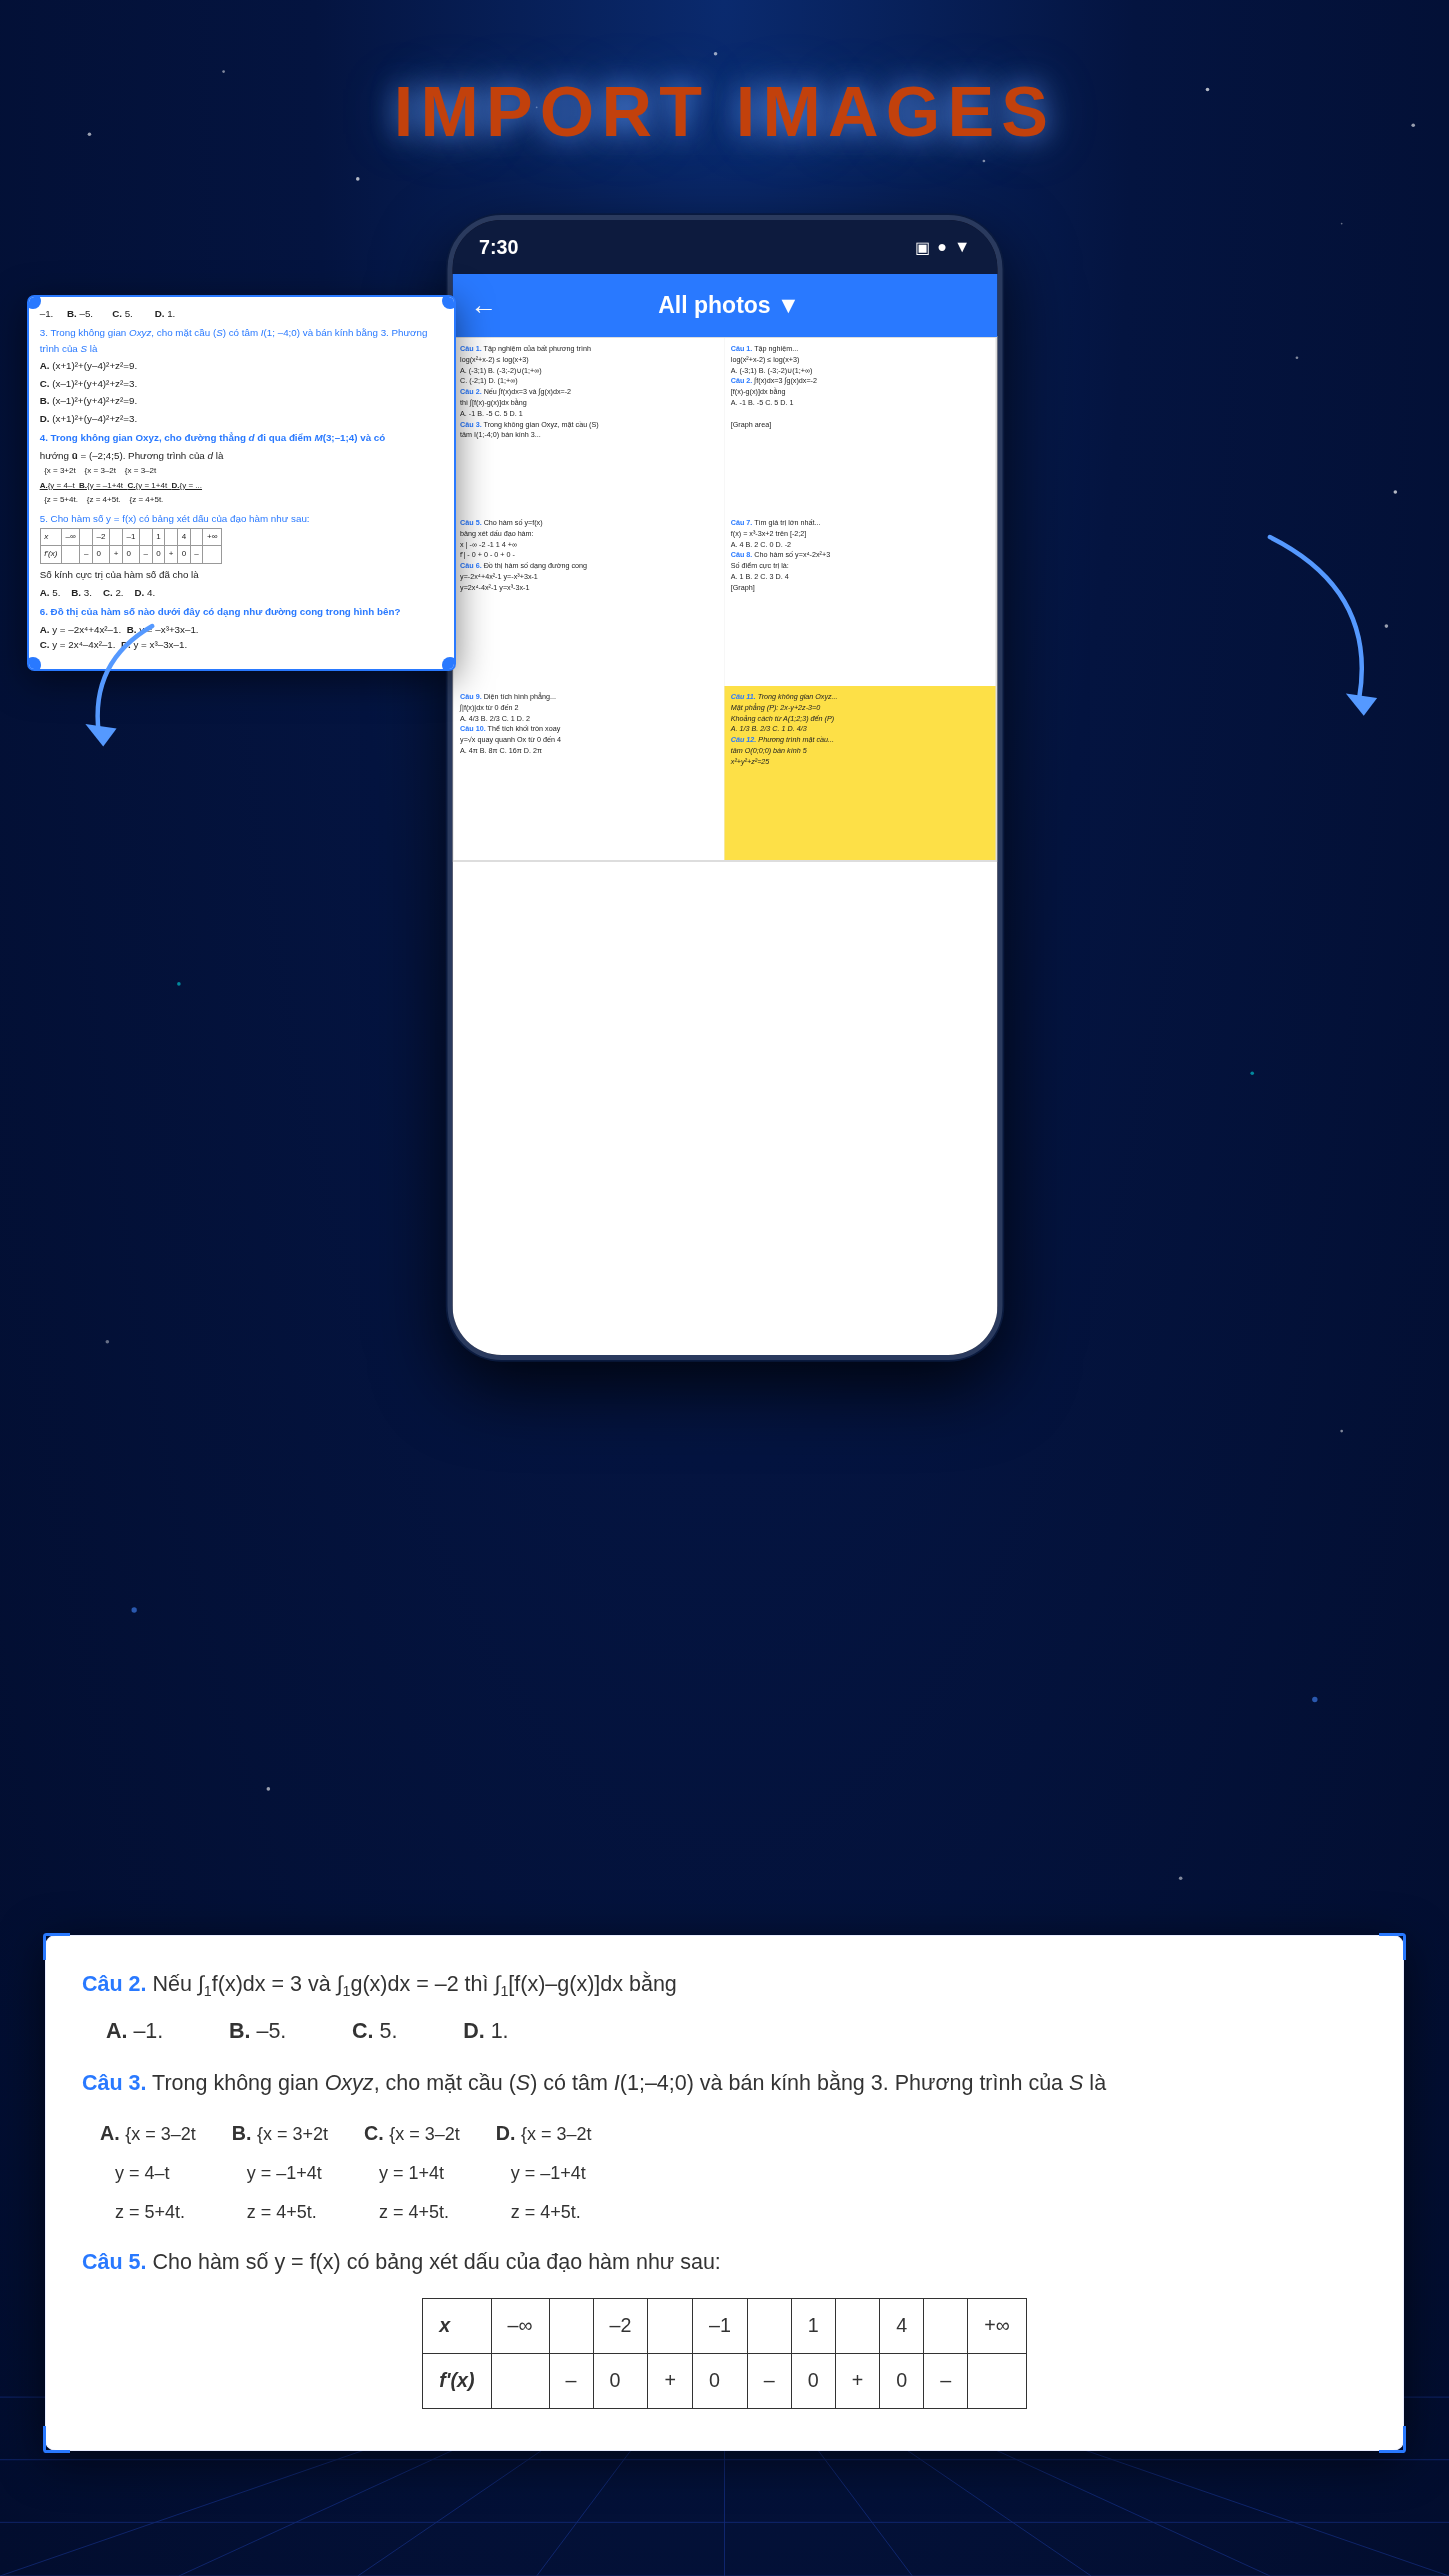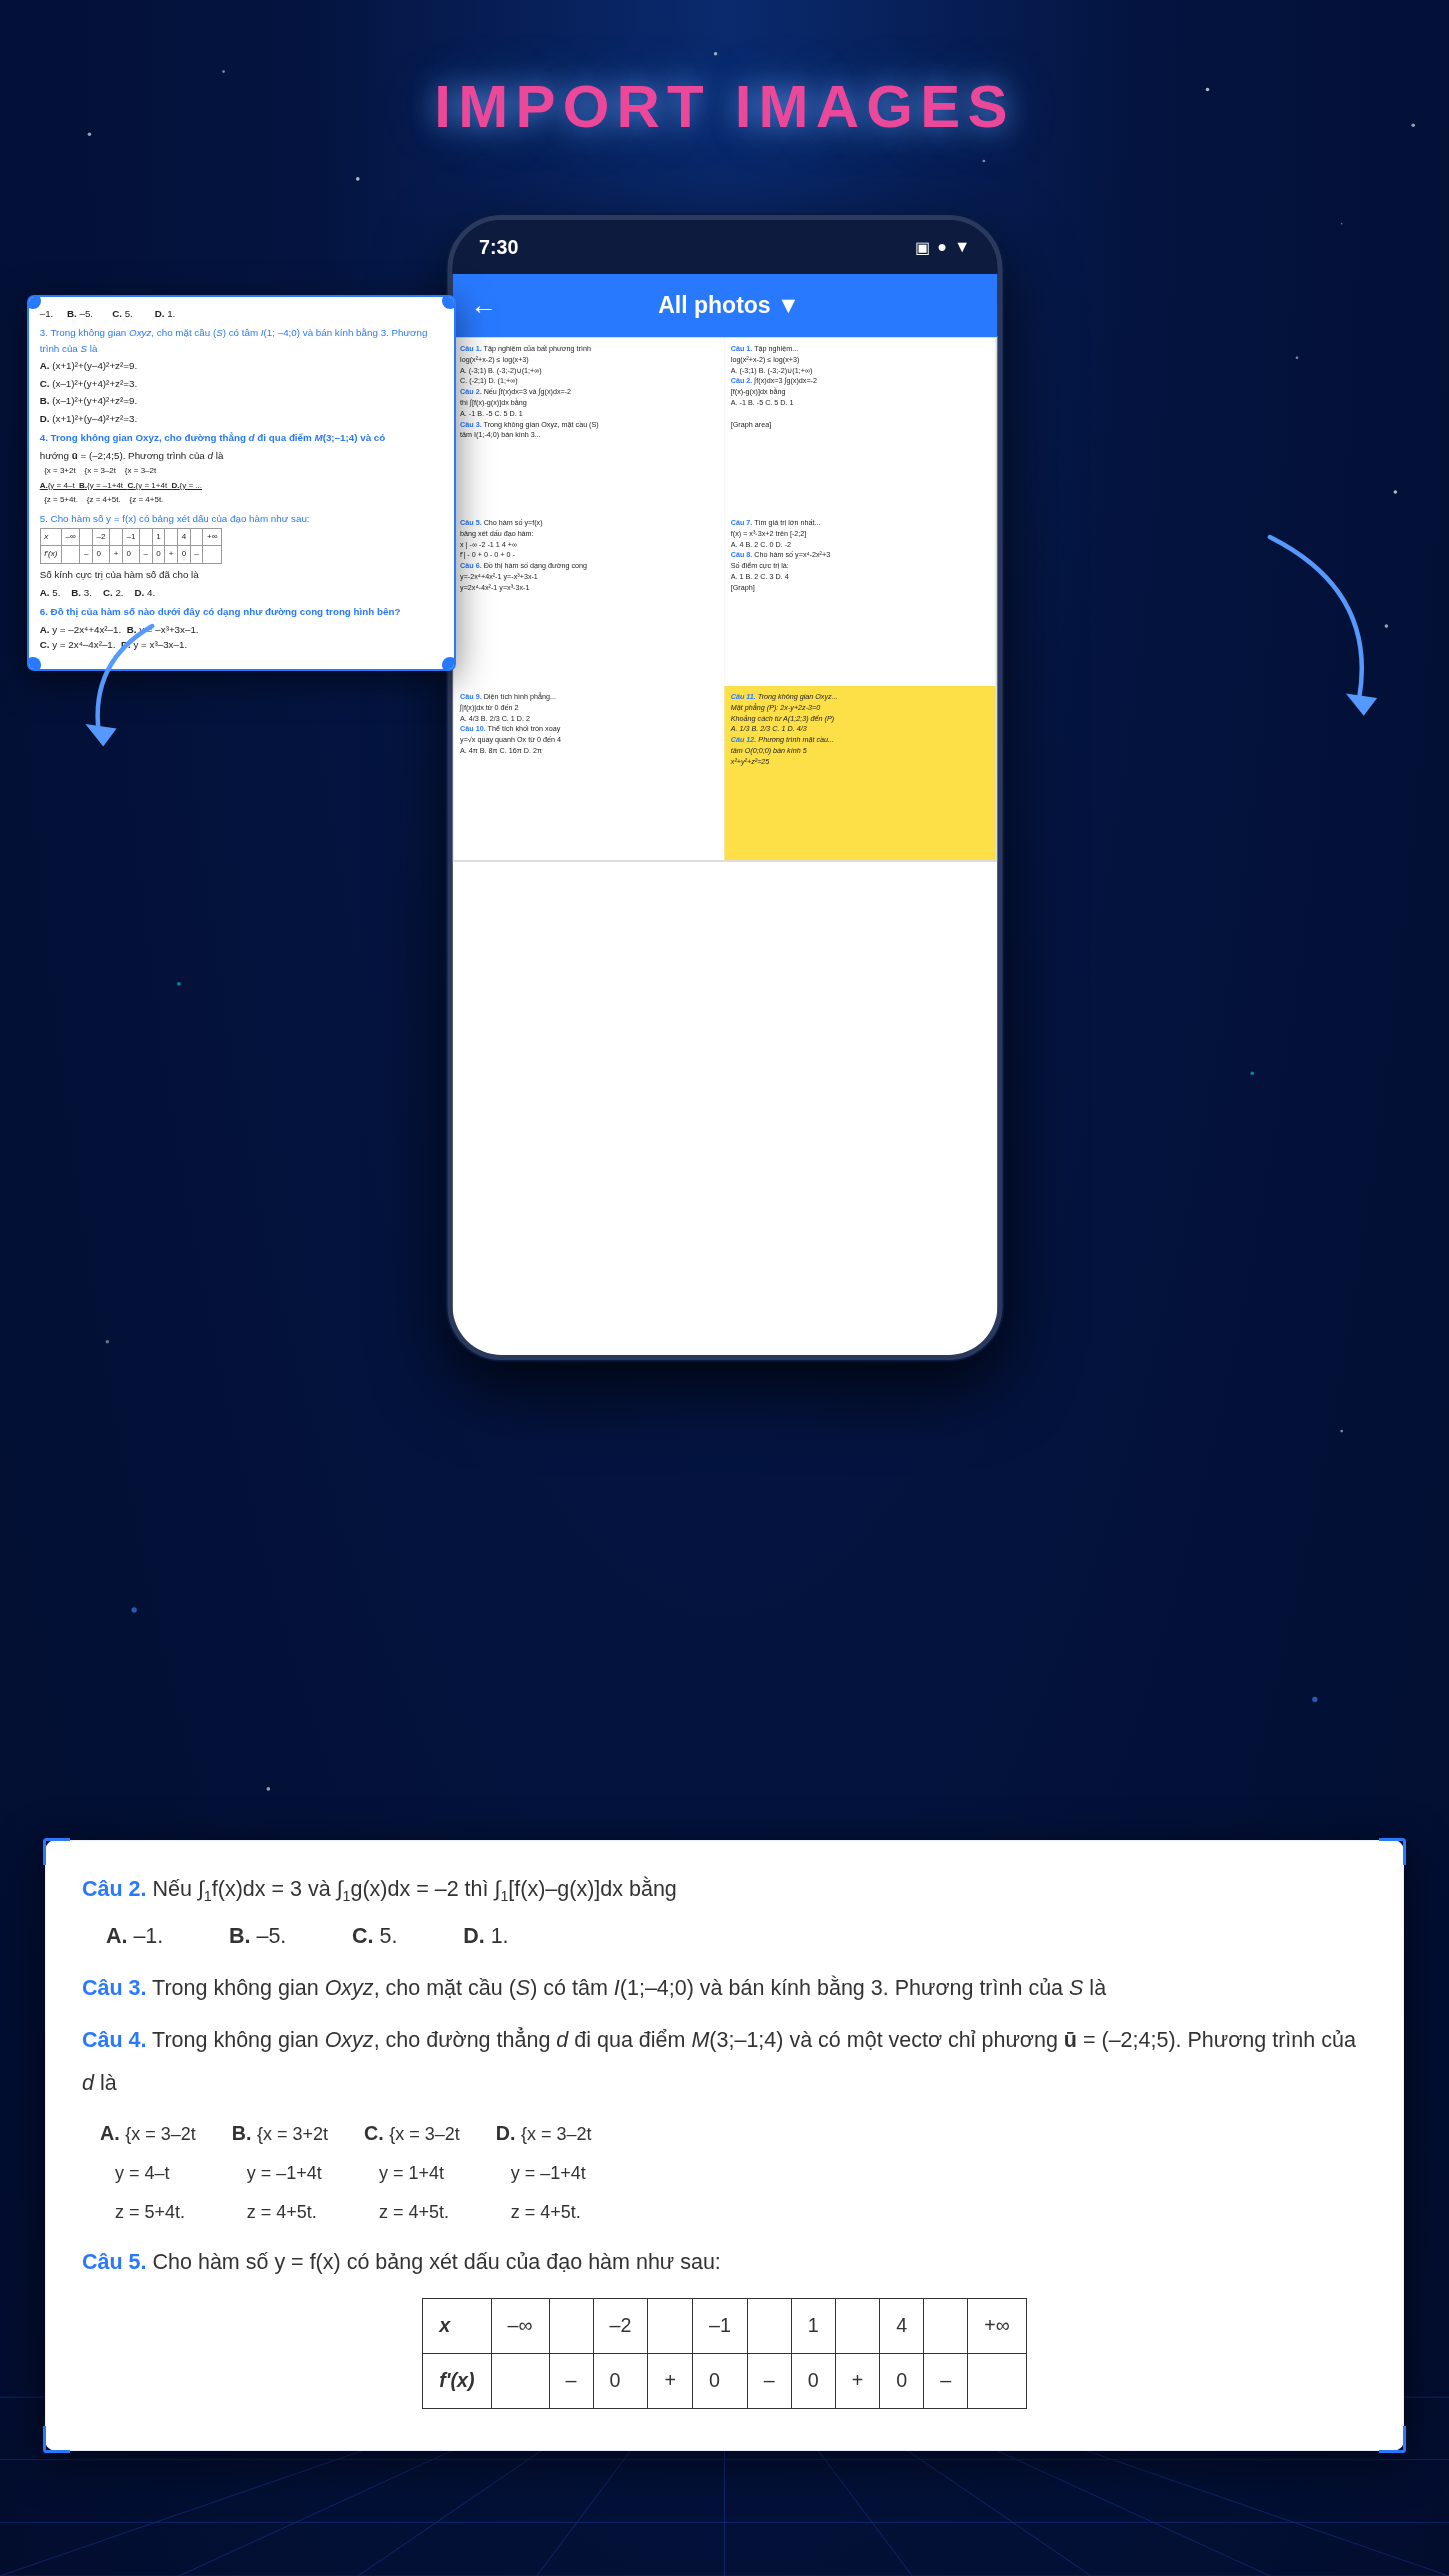--- a/index.html
+++ b/index.html
@@ -22,23 +22,23 @@
       pointer-events: none;
     }
 
     
     .page-title {
       position: absolute;
       top: 72px;
       left: 0;
       right: 0;
       text-align: center;
-      font-size: 60px;
+      font-size: 70px;
       font-weight: 900;
-      color: #ec4899;
+      color: #c2410c;
       letter-spacing: 7.2px;
       text-shadow: 0 0 27px rgba(100, 160, 255, 0.8), 0 0 54px rgba(100, 160, 255, 0.4);
     }
 
     
     .phone-wrapper {
       position: absolute;
       top: 215px;
       left: 50%;
       transform: translateX(-50%);
@@ -468,24 +468,20 @@
     <p>
       <span style="color:#2979ff;font-weight:700;">Câu 2.</span>
       Nếu <span style="position:relative;display:inline-block;">∫<sub style="font-size:14.3px;">1</sub></span>f(x)dx = 3 và <span>∫<sub style="font-size:14.3px;">1</sub></span>g(x)dx = –2 thì <span>∫<sub style="font-size:14.3px;">1</sub></span>[f(x)–g(x)]dx bằng
     </p>
     <p style="margin-top:3.6px;">
       &nbsp;&nbsp;&nbsp;&nbsp;<b>A.</b> –1.&nbsp;&nbsp;&nbsp;&nbsp;&nbsp;&nbsp;&nbsp;&nbsp;&nbsp;&nbsp;&nbsp;<b>B.</b> –5.&nbsp;&nbsp;&nbsp;&nbsp;&nbsp;&nbsp;&nbsp;&nbsp;&nbsp;&nbsp;&nbsp;<b>C.</b> 5.&nbsp;&nbsp;&nbsp;&nbsp;&nbsp;&nbsp;&nbsp;&nbsp;&nbsp;&nbsp;&nbsp;<b>D.</b> 1.
     </p>
     <p style="margin-top:9px;">
       <span style="color:#2979ff;font-weight:700;">Câu 3.</span>
       Trong không gian <i>Oxyz</i>, cho mặt cầu (<i>S</i>) có tâm <i>I</i>(1;–4;0) và bán kính bằng 3. Phương trình của <i>S</i> là
-    </p>
-    <p style="margin-top:9px;">
-      <span style="color:#2979ff;font-weight:700;">Câu 4.</span>
-      Trong không gian <i>Oxyz</i>, cho đường thẳng <i>d</i> đi qua điểm <i>M</i>(3;–1;4) và có một vectơ chỉ phương <b>ū</b> = (–2;4;5). Phương trình của <i>d</i> là
     </p>
 
     <div style="display:flex;gap:36px;margin:9px 0 9px 18px;font-size:19.7px;">
       <div>
         <b>A.</b>
         <span style="font-size:18px;">
           {x = 3–2t<br>&nbsp;&nbsp;&nbsp;y = 4–t<br>&nbsp;&nbsp;&nbsp;z = 5+4t.
         </span>
       </div>
       <div>

